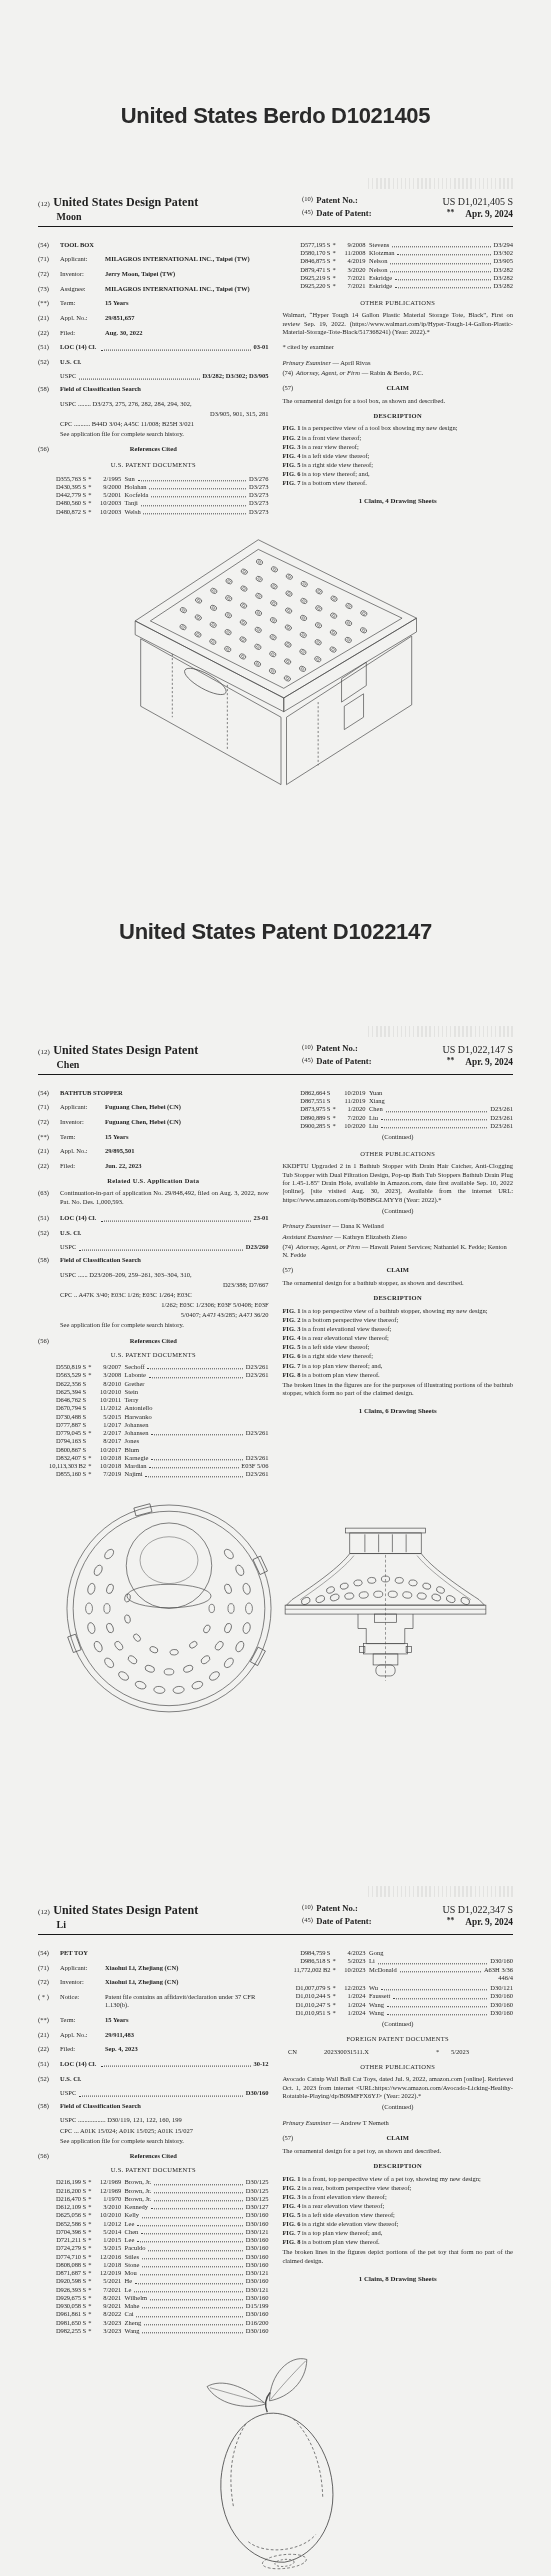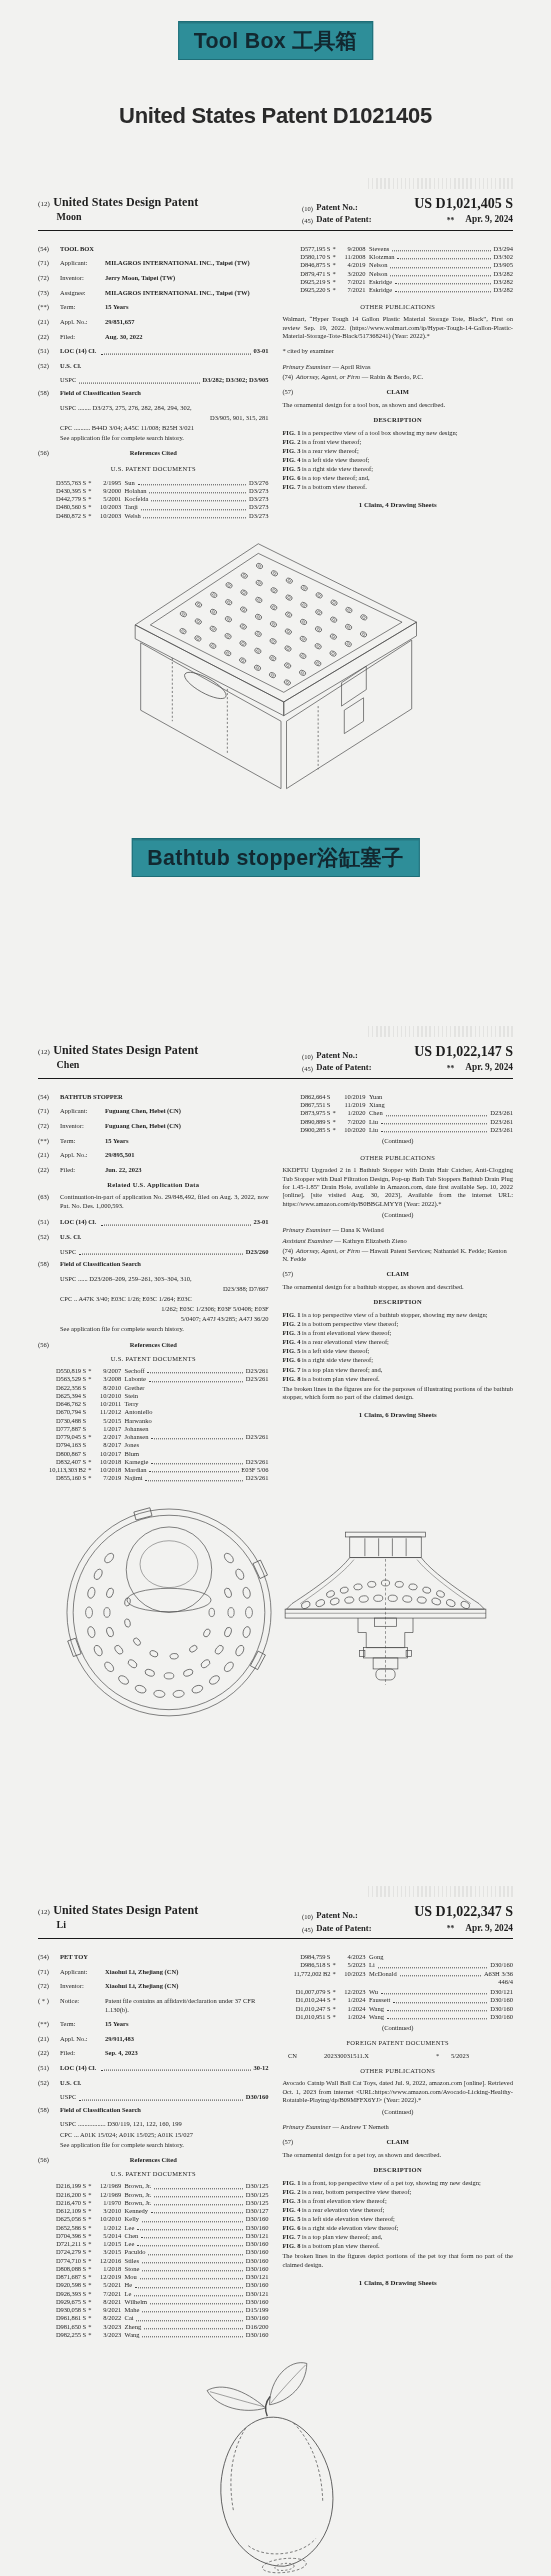--- a/index.html
+++ b/index.html
@@ -14,24 +14,24 @@
           font-size:22px;font-weight:600;color:#2a2a2a;letter-spacing:-0.3px;}
   .patent{position:absolute;left:38px;width:475px;}
   .p1{top:153px;padding-top:25px;} .p2{top:985px;padding-top:41px;} .p3{top:1863px;padding-top:23.4px;}
   .smudge{margin-left:auto;width:145px;height:11px;opacity:.16;filter:blur(0.7px);
           background:repeating-linear-gradient(90deg,#9a9a96 0 1.4px,transparent 1.4px 4.1px);}
   .phead{display:flex;justify-content:space-between;align-items:flex-start;margin-top:5.5px;}
   .kind{font-size:12px;font-weight:700;letter-spacing:0.1px;}
   .kind .tg{font-size:6.9px;font-weight:400;margin-right:3.4px;}
   .author{font-weight:700;font-size:10px;margin:1.4px 0 0 18.6px;}
   .ph-right{width:211px;}
-  .ph-row{display:flex;align-items:flex-end;line-height:1.35;}
+  .ph-row{display:flex;align-items:flex-start;line-height:1.35;}
   .ph-row .tg{font-size:6.5px;margin-right:3.4px;}
   .ph-row .lab{font-weight:700;font-size:8.6px;}
-  .ph-row .val{margin-left:auto;font-weight:700;font-size:14px;}
+  .ph-row .val{margin-left:auto;font-weight:400;font-size:10px;}
   .ph-row .note{margin-left:auto;font-weight:700;font-size:7.6px;}
   .ph-row .val2{font-weight:700;font-size:9.3px;margin-left:11px;}
   .phrule{border-bottom:1.7px solid #1a1a1a;margin-top:4.1px;}
   .cols{display:flex;gap:13.8px;margin-top:13.8px;align-items:flex-start;}
   .p1 .cols{min-height:292px;} .p2 .cols{min-height:401px;} .p3 .cols{min-height:391px;}
   .col{width:231px;font-size:6.5px;line-height:1.3;}
   .fr{display:flex;margin:0 0 6.2px;}
   .fr .tg{width:22px;flex:none;}
   .fr .lb{width:45px;flex:none;}
   .fr .lb.auto{width:auto;margin-right:2.1px;}
@@ -65,22 +65,21 @@
   .exam .tg.in{margin-right:2.8px;}
   .figl{margin:0 0 0.7px;}
   .sheets{text-align:center;font-weight:700;margin-top:9.6px;font-size:6.9px;}
   .figarea{display:flex;justify-content:center;align-items:flex-start;gap:5.5px;margin-top:4.1px;}
 </style>
 </head>
 <body>
 
 <div id="stage">
 
-  <div class="banner" style="top:20.7px">Tool Box 工具箱</div>
-  <div class="ptitle" style="top:103px">United States Patent D1021405</div>
+  <div class="ptitle" style="top:103px">United States Berdo D1021405</div>
 
   <div class="patent p1">
     <div class="smudge"></div>
     <div class="phead">
       <div>
         <div class="kind"><span class="tg">(12)</span><span>United States Design Patent</span></div>
         <div class="author">Moon</div>
       </div>
       <div class="ph-right">
         <div class="ph-row">
@@ -399,21 +398,21 @@
           <ellipse fill="none" stroke="#4b4b4b" stroke-width="1" cx="193.90476190476195" cy="184.33333333333331" rx="4.8" ry="3.4" transform="rotate(26 193.90476190476195 184.33333333333331)"></ellipse>
           <ellipse fill="none" stroke="#4b4b4b" stroke-width="0.7" cx="193.90476190476195" cy="184.33333333333331" rx="2.2" ry="1.5" transform="rotate(26 193.90476190476195 184.33333333333331)"></ellipse>
           <ellipse fill="none" stroke="#4b4b4b" stroke-width="1" cx="215.57142857142858" cy="195" rx="4.8" ry="3.4" transform="rotate(26 215.57142857142858 195)"></ellipse>
           <ellipse fill="none" stroke="#4b4b4b" stroke-width="0.7" cx="215.57142857142858" cy="195" rx="2.2" ry="1.5" transform="rotate(26 215.57142857142858 195)"></ellipse>
           <ellipse fill="none" stroke="#4b4b4b" stroke-width="1" cx="237.2380952380952" cy="205.66666666666669" rx="4.8" ry="3.4" transform="rotate(26 237.2380952380952 205.66666666666669)"></ellipse>
           <ellipse fill="none" stroke="#4b4b4b" stroke-width="0.7" cx="237.2380952380952" cy="205.66666666666669" rx="2.2" ry="1.5" transform="rotate(26 237.2380952380952 205.66666666666669)"></ellipse>
         </svg>
       </div>
   </div>
 
-  <div class="banner" style="top:838px">Bathtub stopper浴缸塞子</div>
+  <div class="ptitle" style="top:919px">United States Patent D1022147</div>
 
   <div class="patent p2">
     <div class="smudge"></div>
     <div class="phead">
       <div>
         <div class="kind"><span class="tg">(12)</span><span>United States Design Patent</span></div>
         <div class="author">Chen</div>
       </div>
       <div class="ph-right">
         <div class="ph-row">

